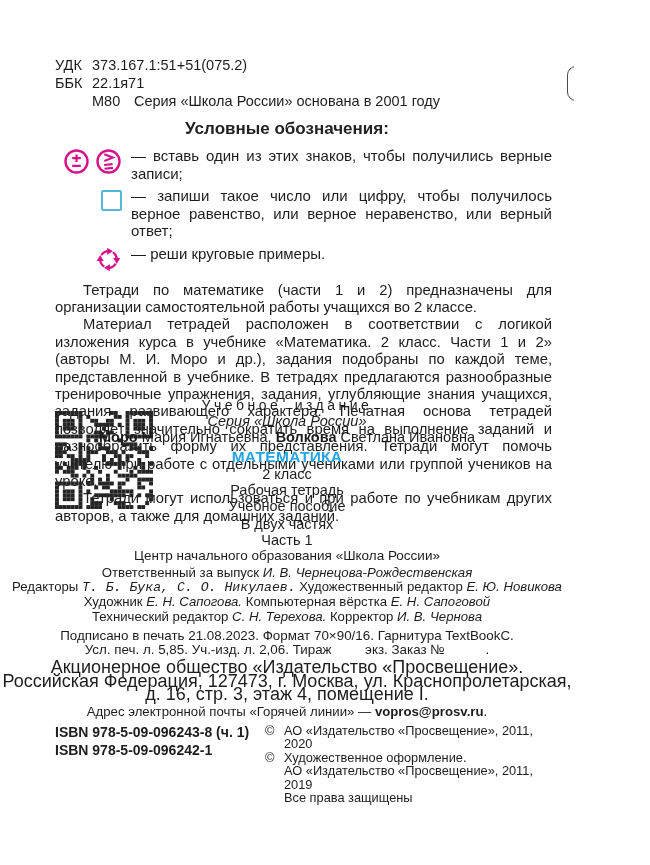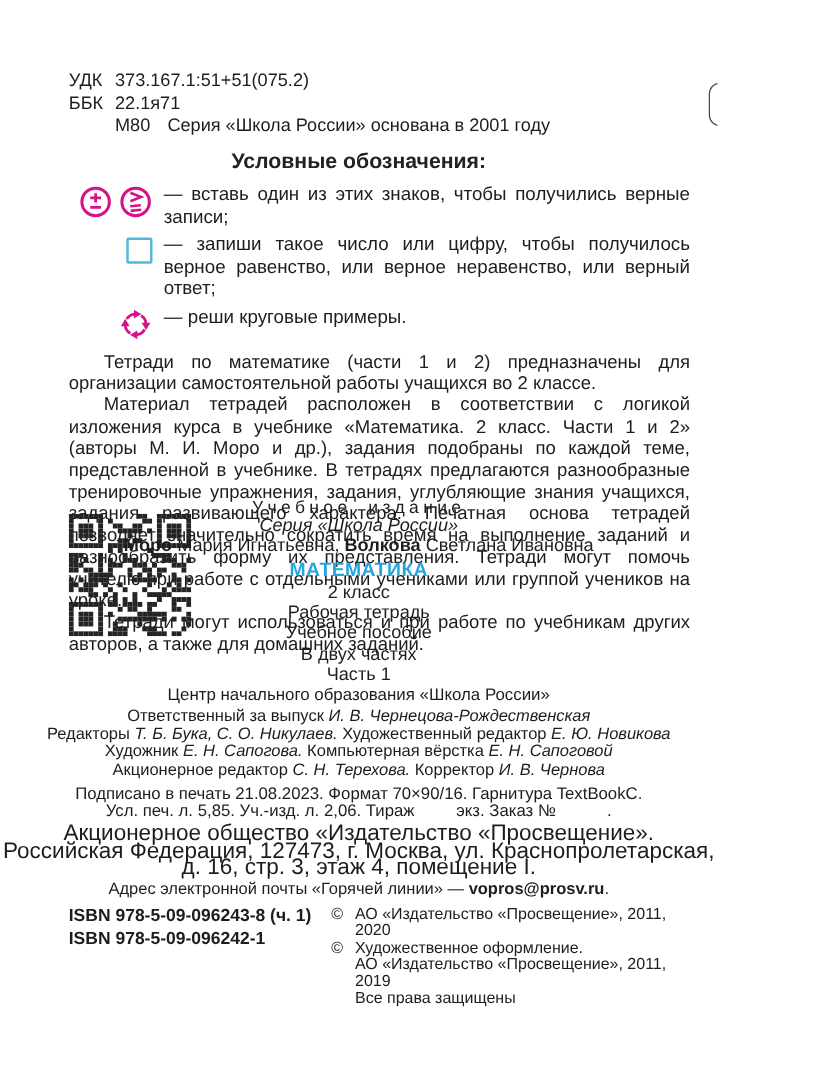--- a/index.html
+++ b/index.html
@@ -427,23 +427,23 @@
     <div class="imp-authors"><span style="font-weight: bold;">Моро</span><span> Мария Игнатьевна, </span><span style="font-weight: bold;">Волкова</span><span> Светлана Ивановна</span></div>
     <div class="imp-title">МАТЕМАТИКА</div>
     <div class="imp-line">2 класс</div>
     <div class="imp-line">Рабочая тетрадь</div>
     <div class="imp-line">Учебное пособие</div>
     <div class="imp-line mt2">В двух частях</div>
     <div class="imp-line">Часть 1</div>
     <div class="imp-center">Центр начального образования «Школа России»</div>
     <div class="credits">
       <div><span>Ответственный за выпуск </span><span style="font-style: italic;">И. В. Чернецова-Рождественская</span></div>
-      <div><span>Редакторы </span><span style="font-style: italic;">Т. Б. Бука, С. О. Никулаев.</span><span> Художественный редактор </span><span style="font-style: italic;">Е. Ю. Новикова</span></div>
+      <div><span>Редакторы </span><span style="font-style: italic; font-family: Liberation Mono, monospace;">Т. Б. Бука, С. О. Никулаев.</span><span> Художественный редактор </span><span style="font-style: italic;">Е. Ю. Новикова</span></div>
       <div><span>Художник </span><span style="font-style: italic;">Е. Н. Сапогова.</span><span> Компьютерная вёрстка </span><span style="font-style: italic; margin-top: 19px;">Е. Н. Сапоговой</span></div>
-      <div><span>Акционерное редактор </span><span style="font-style: italic;">С. Н. Терехова.</span><span> Корректор </span><span style="font-style: italic;">И. В. Чернова</span></div>
+      <div><span>Технический редактор </span><span style="font-style: italic;">С. Н. Терехова.</span><span> Корректор </span><span style="font-style: italic;">И. В. Чернова</span></div>
     </div>
     <div class="print-info">
       <div>Подписано в печать 21.08.2023. Формат 70×90/16. Гарнитура TextBookC.</div>
       <div>Усл. печ. л. 5,85. Уч.-изд. л. 2,06. Тираж &nbsp;&nbsp;&nbsp;&nbsp;&nbsp;&nbsp;&nbsp; экз. Заказ № &nbsp;&nbsp;&nbsp;&nbsp;&nbsp;&nbsp;&nbsp;&nbsp;&nbsp; .</div>
     </div>
     <div class="publisher">
       <div>Акционерное общество «Издательство «Просвещение».</div>
       <div>Российская Федерация, 127473, г. Москва, ул. Краснопролетарская, д. 16, стр. 3, этаж 4, помещение I.</div>
     </div>
     <div class="email-line"><span>Адрес электронной почты «Горячей линии» — </span><span style="font-weight: bold;">vopros@prosv.ru</span><span>.</span></div>

